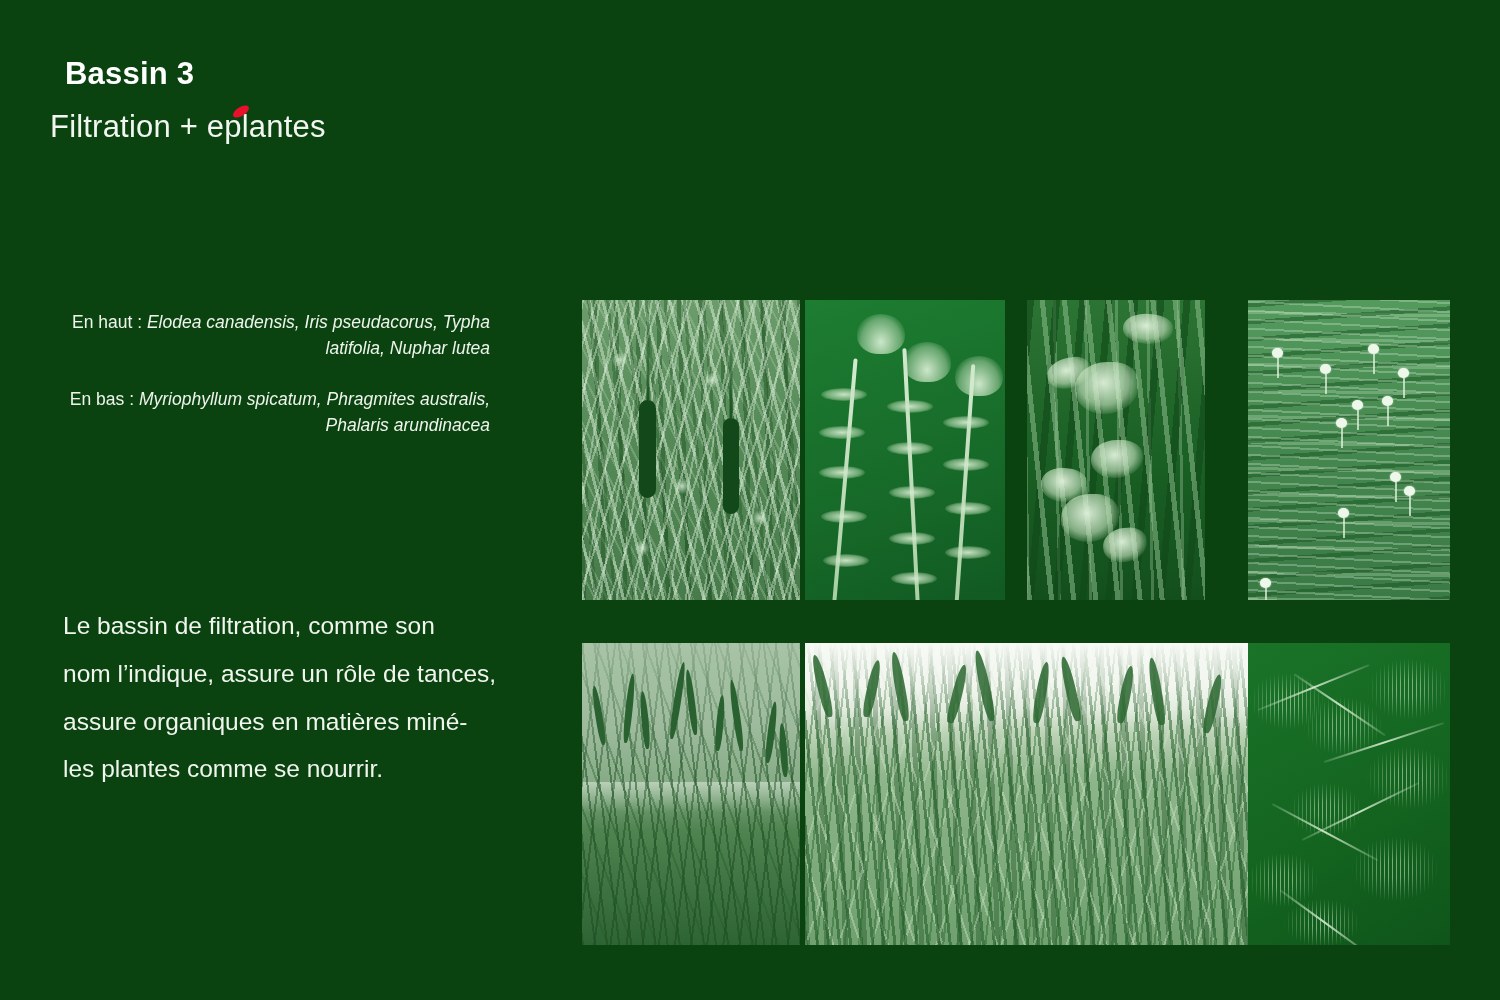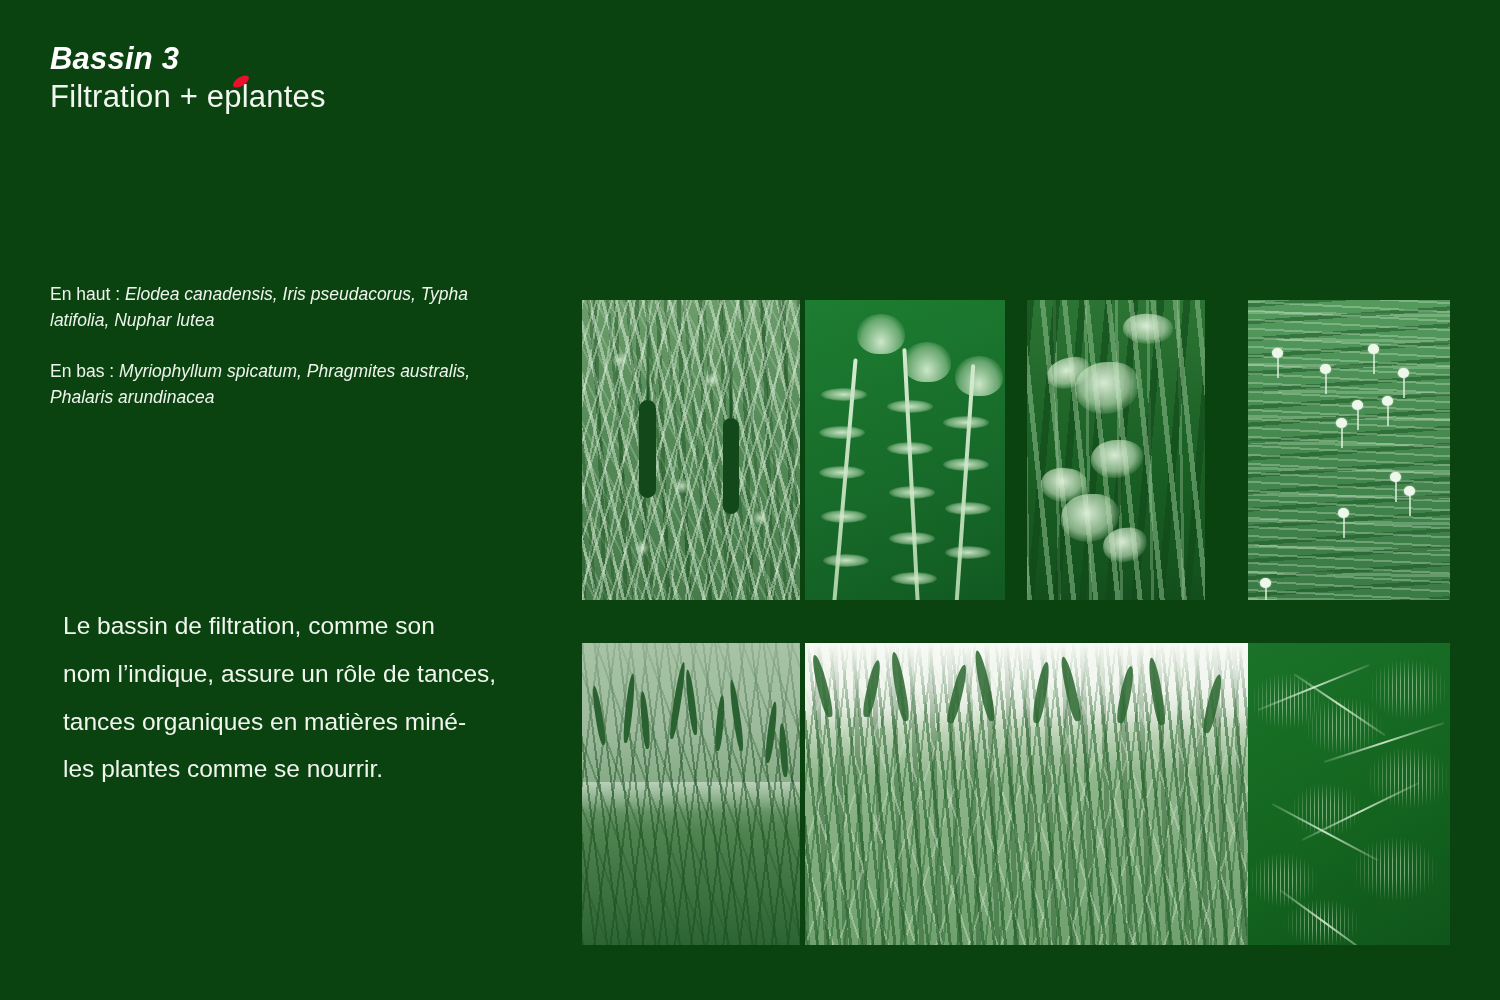--- a/index.html
+++ b/index.html
@@ -29,22 +29,21 @@
     left: 0;
     top: 40px;
     width: 480px;
   }
   .title-main {
     font-size: 31px;
     font-weight: bold;
     color: #ffffff;
     letter-spacing: 0.2px;
     line-height: 1.22;
-    margin: 0;
-    font-style: italic;
+    margin: 15px;
   }
   .title-sub {
     font-size: 31px;
     font-weight: normal;
     color: #f2f6f0;
     letter-spacing: 0.2px;
     line-height: 1.22;
     margin: 0;
     position: relative;
     display: inline-block;
@@ -57,22 +56,23 @@
     height: 9px;
     background: #e8102a;
     border-radius: 50%;
     transform: rotate(-32deg);
   }
 
   
   .captions {
     position: absolute;
     left: 0;
-    top: 282px;
+    top: 310px;
     width: 440px;
+    text-align: right;
   }
   .caption {
     font-size: 17.5px;
     line-height: 1.46;
     color: #eef4ec;
     margin: 0 0 26px 0;
   }
   .caption .lbl { font-style: normal; }
   .caption .sp { font-style: italic; }
 
@@ -231,21 +231,21 @@
       <span class="lbl">En haut : </span><span class="sp">Elodea canadensis, Iris pseudacorus, Typha latifolia, Nuphar lutea</span>
     </p>
     <p class="caption">
       <span class="lbl">En bas : </span><span class="sp">Myriophyllum spicatum, Phragmites australis, Phalaris arundinacea</span>
     </p>
   </div>
 
   <div class="body-text">
     <p>Le bassin de filtration, comme son</p>
     <p>nom l’indique, assure un rôle de tances,</p>
-    <p>tances organiques en matières miné-</p>
+    <p>assure organiques en matières miné-</p>
     <p>les plantes comme se nourrir.</p>
   </div>
 
 </div>
 
 <div class="grid">
 
   <div class="photo ph-typha">
     <div class="layer blades"></div>
     <div class="layer blades2"></div>

